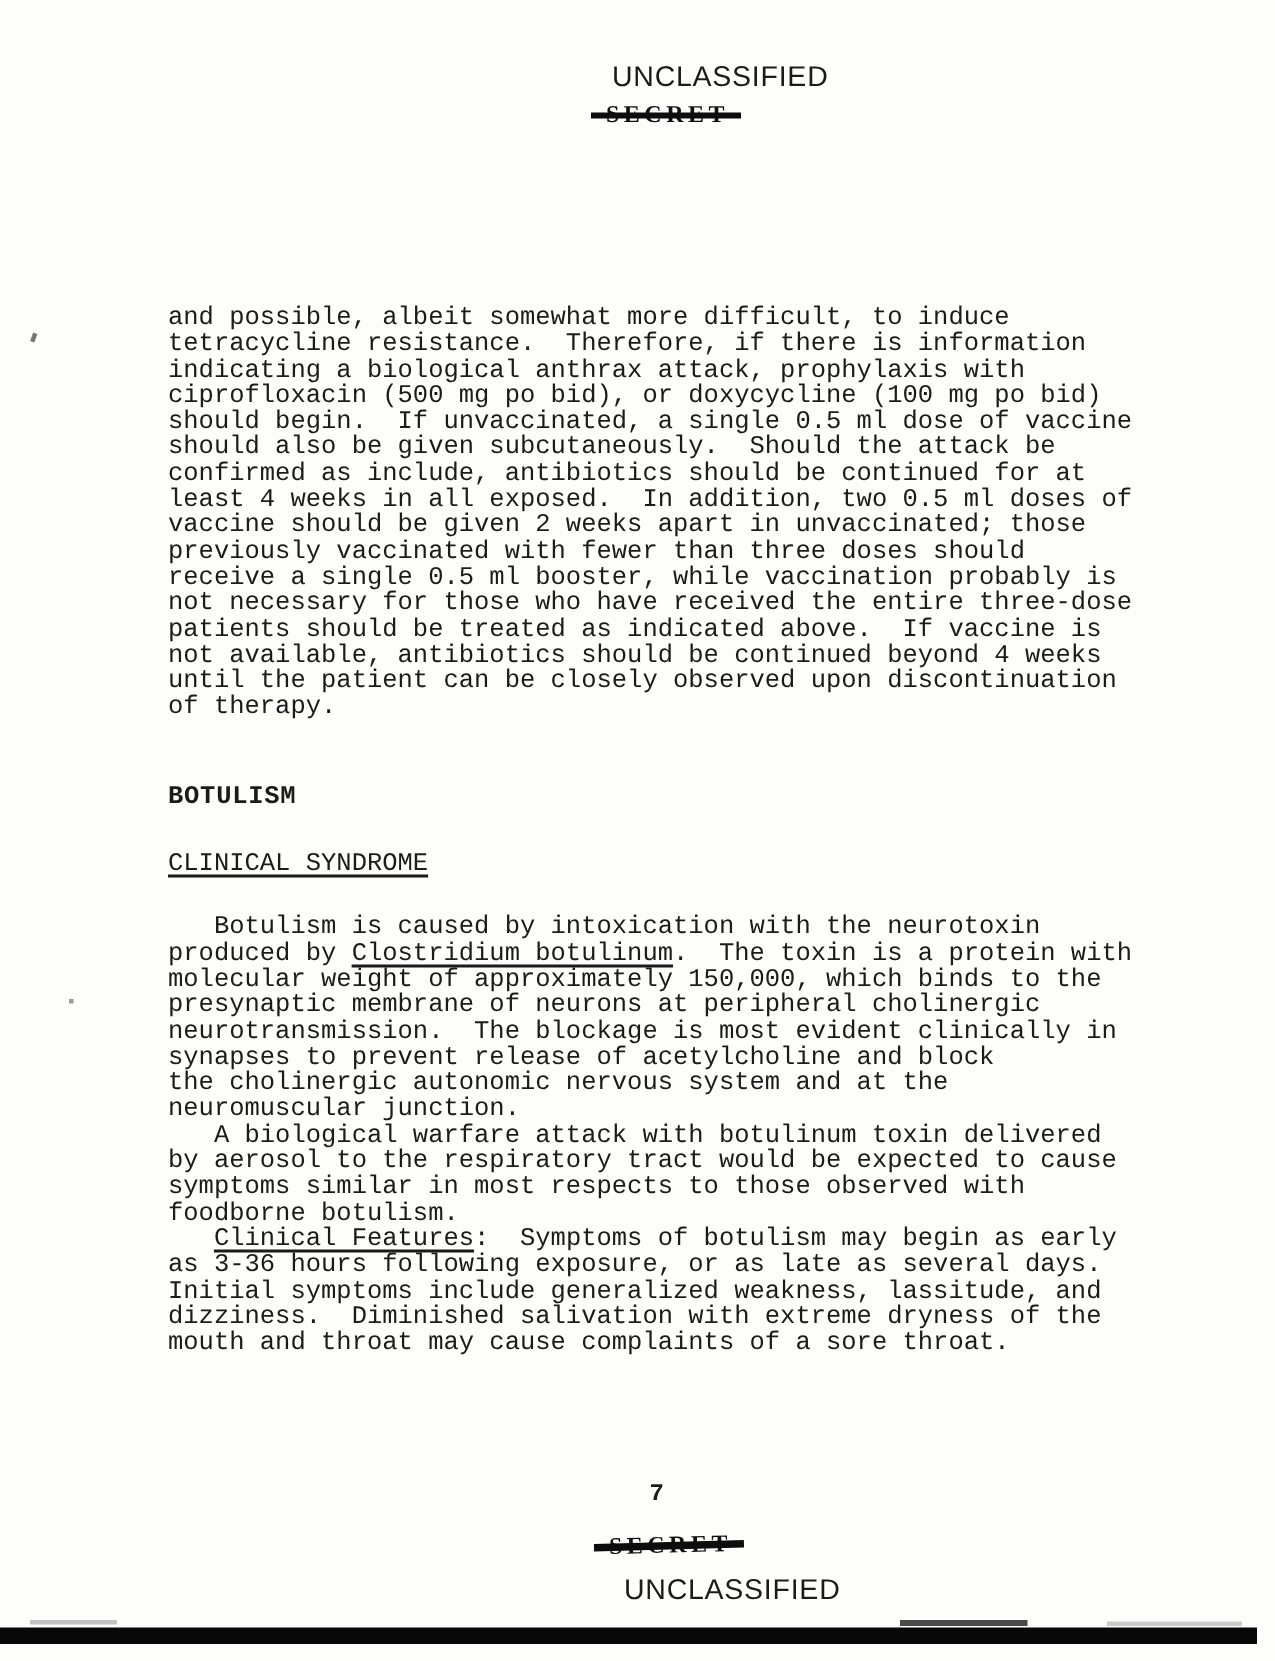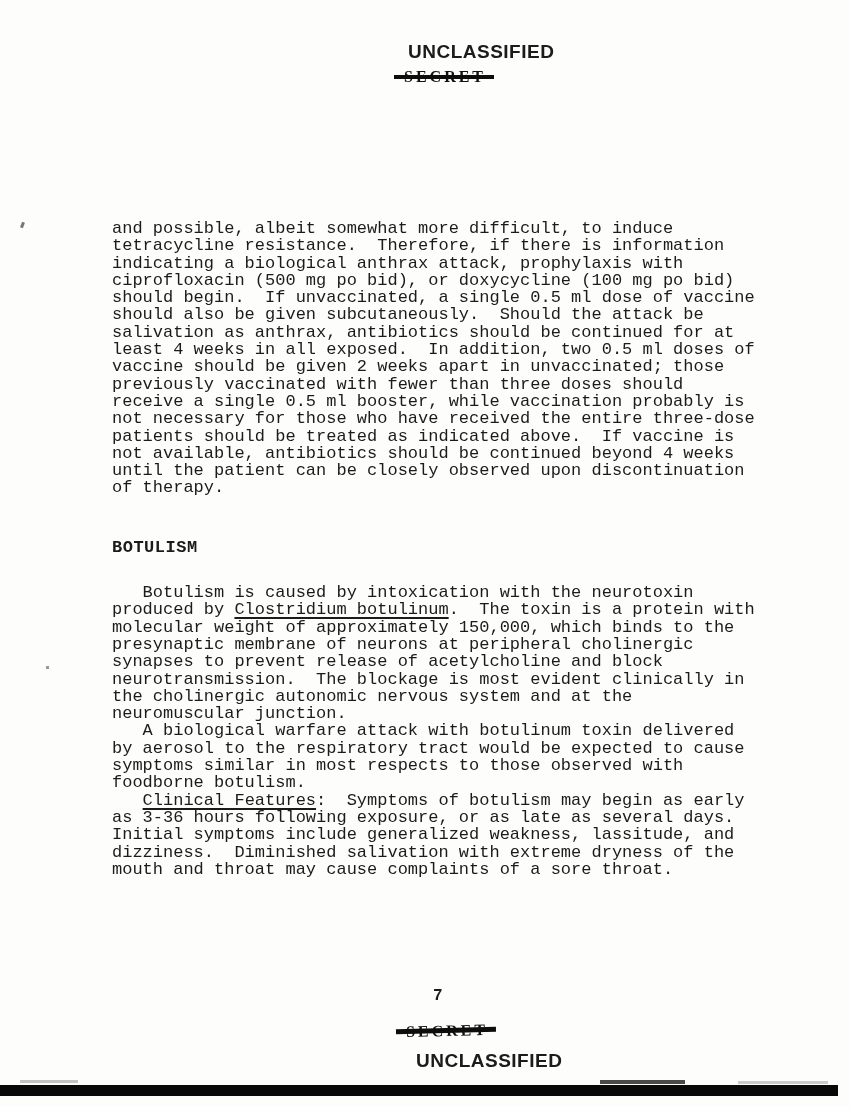--- a/index.html
+++ b/index.html
@@ -2,36 +2,36 @@
 <html><head>
 <meta charset="utf-8">
 <style>
   html,body{margin:0;padding:0;}
   body{
     width:850px;height:1107px;position:relative;overflow:hidden;
     background:#fdfdfc;
     font-family:"Liberation Mono",monospace;
     color:#1b1b1b;
   }
-  .sans{font-family:"Liberation Sans",sans-serif;font-weight:bold;}
+  .sans{font-family:"Liberation Sans",sans-serif;font-weight:normal;}
   .abs{position:absolute;}
 
   
   .banner-top-unclass{left:408px;top:41px;font-size:19px;letter-spacing:.5px;}
   .banner-bot-unclass{left:416px;top:1050px;font-size:19px;letter-spacing:.5px;}
   .secret-wrap{font-family:"Liberation Serif",serif;font-weight:bold;letter-spacing:3px;
     font-size:16px;color:#111;}
   .secret-top{left:404px;top:68px;}
   .secret-bot{left:406px;top:1022px;transform:rotate(-1.5deg);}
   .secret-wrap .strike{position:absolute;left:-10px;right:-8px;top:7px;height:4px;
     background:#0d0d0d;}
   .secret-bot .strike{height:5px;top:6px;}
 
   
-  .doc{position:absolute;left:112px;top:220px;width:680px;font-size:17px;}
+  .doc{position:absolute;left:112px;top:204px;width:680px;font-size:17px;}
   .blk{margin:0;}
   .line{white-space:pre;height:17.3px;line-height:17.3px;font-size:17px;}
   .para + .para{margin-top:0;}
   .heading-center{margin-top:42px;margin-bottom:28px;text-align:left;width:660px;
     font-weight:bold;height:17.3px;line-height:17.3px;letter-spacing:.5px;}
   .heading-underlined{margin-bottom:25px;height:17.3px;line-height:17.3px;}
   .u{text-decoration:underline;text-underline-offset:3px;
      text-decoration-thickness:1.5px;}
 
   
@@ -55,39 +55,40 @@
 </div>
 
 <div class="doc">
     <div class="blk para">
       <div class="line"><span>and possible, albeit somewhat more difficult, to induce</span></div>
       <div class="line"><span>tetracycline resistance.  Therefore, if there is information</span></div>
       <div class="line"><span>indicating a biological anthrax attack, prophylaxis with</span></div>
       <div class="line"><span>ciprofloxacin (500 mg po bid), or doxycycline (100 mg po bid)</span></div>
       <div class="line"><span>should begin.  If unvaccinated, a single 0.5 ml dose of vaccine</span></div>
       <div class="line"><span>should also be given subcutaneously.  Should the attack be</span></div>
-      <div class="line"><span>salivation as anthrax, antibiotics should be continued for at</span></div>
+      <div class="line"><span>confirmed as include, antibiotics should be continued for at</span></div>
       <div class="line"><span>least 4 weeks in all exposed.  In addition, two 0.5 ml doses of</span></div>
       <div class="line"><span>vaccine should be given 2 weeks apart in unvaccinated; those</span></div>
       <div class="line"><span>previously vaccinated with fewer than three doses should</span></div>
       <div class="line"><span>receive a single 0.5 ml booster, while vaccination probably is</span></div>
       <div class="line"><span>not necessary for those who have received the entire three-dose</span></div>
       <div class="line"><span>patients should be treated as indicated above.  If vaccine is</span></div>
       <div class="line"><span>not available, antibiotics should be continued beyond 4 weeks</span></div>
       <div class="line"><span>until the patient can be closely observed upon discontinuation</span></div>
       <div class="line"><span>of therapy.</span></div>
     </div>
     <div class="blk heading-center">BOTULISM</div>
+    <div class="blk heading-underlined"><span class="u">CLINICAL SYNDROME</span></div>
     <div class="blk para">
       <div class="line"><span>   Botulism is caused by intoxication with the neurotoxin</span></div>
       <div class="line"><span>produced by </span><span class="u">Clostridium botulinum</span><span>.  The toxin is a protein with</span></div>
       <div class="line"><span>molecular weight of approximately 150,000, which binds to the</span></div>
       <div class="line"><span>presynaptic membrane of neurons at peripheral cholinergic</span></div>
+      <div class="line"><span>neurotransmission.  The blockage is most evident clinically in</span></div>
       <div class="line"><span>synapses to prevent release of acetylcholine and block</span></div>
-      <div class="line"><span>neurotransmission.  The blockage is most evident clinically in</span></div>
       <div class="line"><span>the cholinergic autonomic nervous system and at the</span></div>
       <div class="line"><span>neuromuscular junction.</span></div>
     </div>
     <div class="blk para">
       <div class="line"><span>   A biological warfare attack with botulinum toxin delivered</span></div>
       <div class="line"><span>by aerosol to the respiratory tract would be expected to cause</span></div>
       <div class="line"><span>symptoms similar in most respects to those observed with</span></div>
       <div class="line"><span>foodborne botulism.</span></div>
     </div>
     <div class="blk para">

